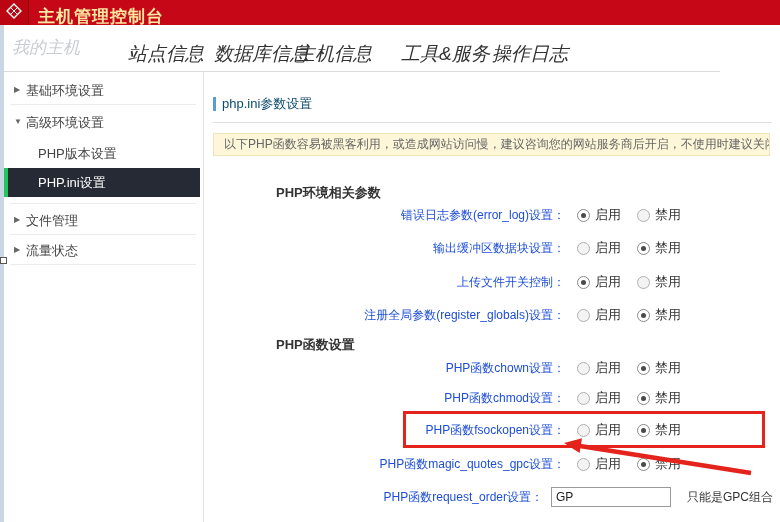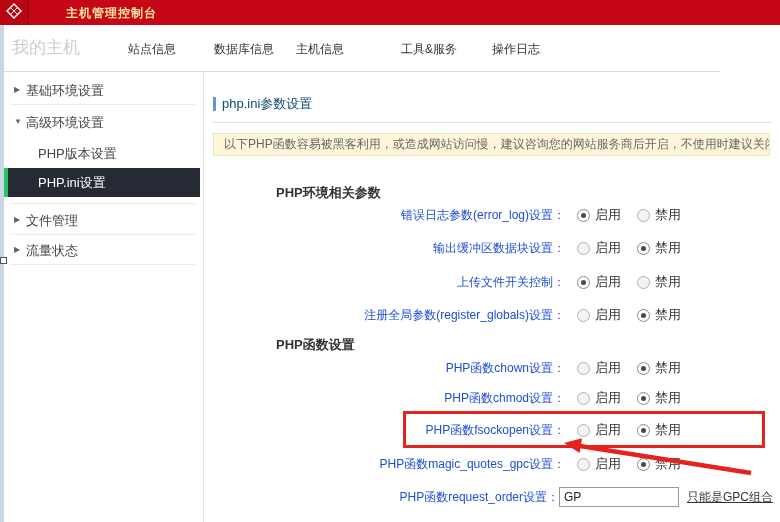--- a/index.html
+++ b/index.html
@@ -2,30 +2,30 @@
 <html><head>
 <meta charset="utf-8">
 <style>
   * { box-sizing: border-box; }
   body { margin:0; font-family:"Liberation Sans","DejaVu Sans",sans-serif; background:#fff; }
   .page { position:relative; width:780px; height:522px; background:#fff; overflow:hidden; }
 
   
   .topbar { position:absolute; left:0; top:0; width:780px; height:25px; background:#c60717; z-index:5; }
   .logo-box { position:absolute; left:0; top:0; width:29px; height:25px; background:#b90612; border-right:1px solid #92040d; display:flex; align-items:center; justify-content:center; }
-  .topbar-title { position:absolute; left:38px; top:5px; font-size:12px; font-weight:bold; color:#ffe9a0; letter-spacing:1px;margin-left:28px; }
+  .topbar-title { position:absolute; left:38px; top:5px; font-size:17px; font-weight:bold; color:#ffe9a0; letter-spacing:1px; }
 
   
   .left-strip { position:absolute; left:0; top:25px; width:4px; height:497px; background:#c9d6e4; }
   .handle { position:absolute; left:0; top:257px; width:7px; height:7px; background:#fff; border:1px solid #555; z-index:12; }
 
   
-  .header { position:absolute; left:4px; top:25px; width:716px; height:47px; background:#fff; border-bottom:1px solid #dcdcdc; }
+  .header { position:absolute; left:4px; top:25px; width:716px; height:47px; background:#fff; border-bottom:1px solid #dcdcdc;font-style:italic; }
   .home { position:absolute; left:8px; top:11px; font-size:17px; color:#c9cdd2; cursor:default; }
-  .tab { position:absolute; top:16px; font-size:12px; color:#333; cursor:pointer; }
+  .tab { position:absolute; top:16px; font-size:19px; color:#333; cursor:pointer; }
   .tab-1 { left:124px; } .tab-2 { left:210px; } .tab-3 { left:292px; } .tab-4 { left:397px; } .tab-5 { left:488px; }
 
   
   .sidebar { position:absolute; left:4px; top:72px; width:200px; height:450px; border-right:1px solid #e3e3e3; background:#fff; }
   .side-item { position:absolute; left:0; width:196px; height:20px; font-size:13px; color:#444; cursor:pointer; }
   .side-item .arr { position:absolute; left:10px; top:3px; font-size:8px; color:#666; }
   .side-item .lbl { position:absolute; left:22px; top:0; }
   .side-item.child .lbl { left:34px; }
   .si-0 { top:10px; } .si-1 { top:42px; } .si-2 { top:73px; } .si-4 { top:140px; } .si-5 { top:170px; }
   .active-item { position:absolute; left:0; top:96px; width:196px; height:29px; background:#252a34; border-left:4px solid #22c55e; color:#fff; font-size:13px; line-height:29px; cursor:pointer; }
@@ -45,22 +45,22 @@
   .row { position:absolute; left:0; width:560px; height:20px; display:flex; align-items:center; }
   .r-0 { top:133px; } .r-1 { top:166px; } .r-2 { top:200px; } .r-3 { top:233px;align-items:center; }
   .r-4 { top:286px; } .r-5 { top:316px; } .r-6 { top:348px; } .r-7 { top:382px; } .r-8 { top:415px; }
   .row-label { width:352px; text-align:right; font-size:12px; color:#1d4ed8; white-space:nowrap; }
   .radios { display:flex; align-items:center; margin-left:12px; }
   .radio { width:13px; height:13px; border:1px solid #b0b0b0; border-radius:50%; background:#f3f3f3; position:relative; cursor:pointer; flex:none; }
   .radio.sel { background:#fff; border-color:#8a8a8a; }
   .radio.sel::after { content:""; position:absolute; left:3px; top:3px; width:5px; height:5px; border-radius:50%; background:#4a4a4a; }
   .radio-lbl { font-size:13px; color:#333; margin-left:5px; cursor:pointer; }
   .radio-gap { margin-left:16px; }
-  .txt-input { width:120px; height:20px; border:1px solid #999; font-size:12px; padding:0 4px; color:#222; font-family:"Liberation Sans","DejaVu Sans",sans-serif; }
-  .hint { font-size:12px; color:#333; margin-left:8px; white-space:nowrap;text-decoration:underline; }
+  .txt-input { margin-left:8px; width:120px; height:20px; border:1px solid #999; font-size:12px; padding:0 4px; color:#222; font-family:"Liberation Sans","DejaVu Sans",sans-serif; }
+  .hint { font-size:12px; color:#333; margin-left:16px; white-space:nowrap; }
 
   
   .red-box { position:absolute; left:403px; top:411px; width:362px; height:37px; border:3px solid #e4231c; z-index:9; pointer-events:none; }
   .arrow-svg { position:absolute; left:0; top:0; width:780px; height:522px; z-index:10; pointer-events:none; }
 </style>
 </head>
 <body>
 
 <div class="page">
 

